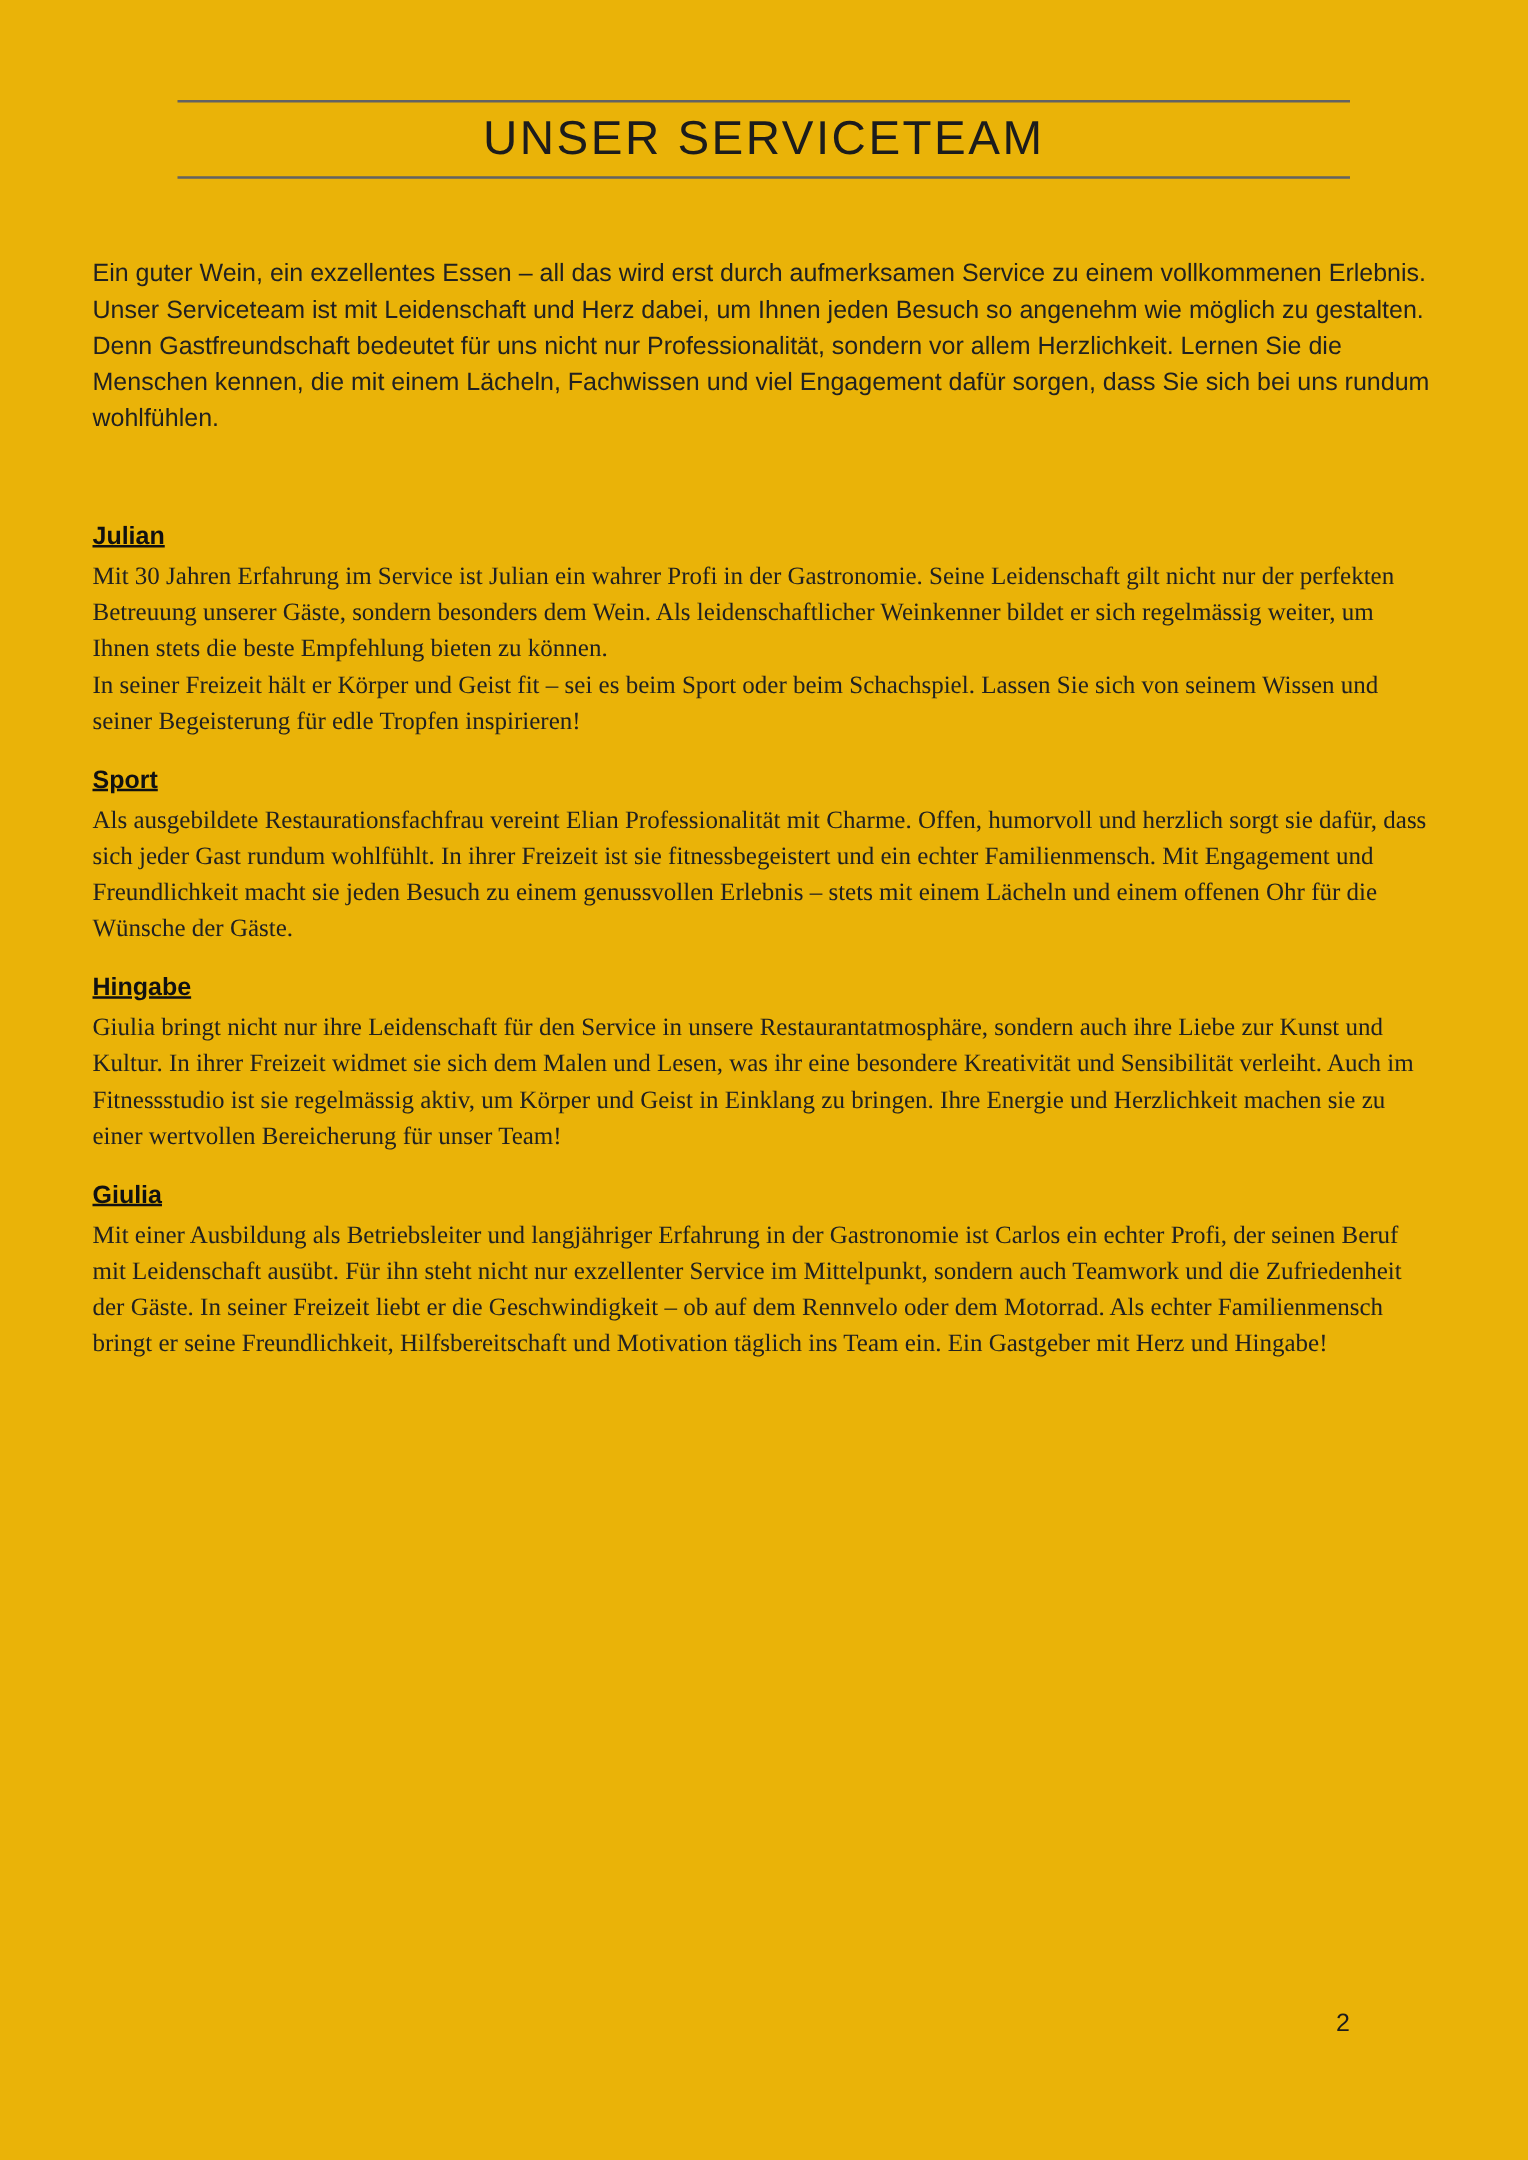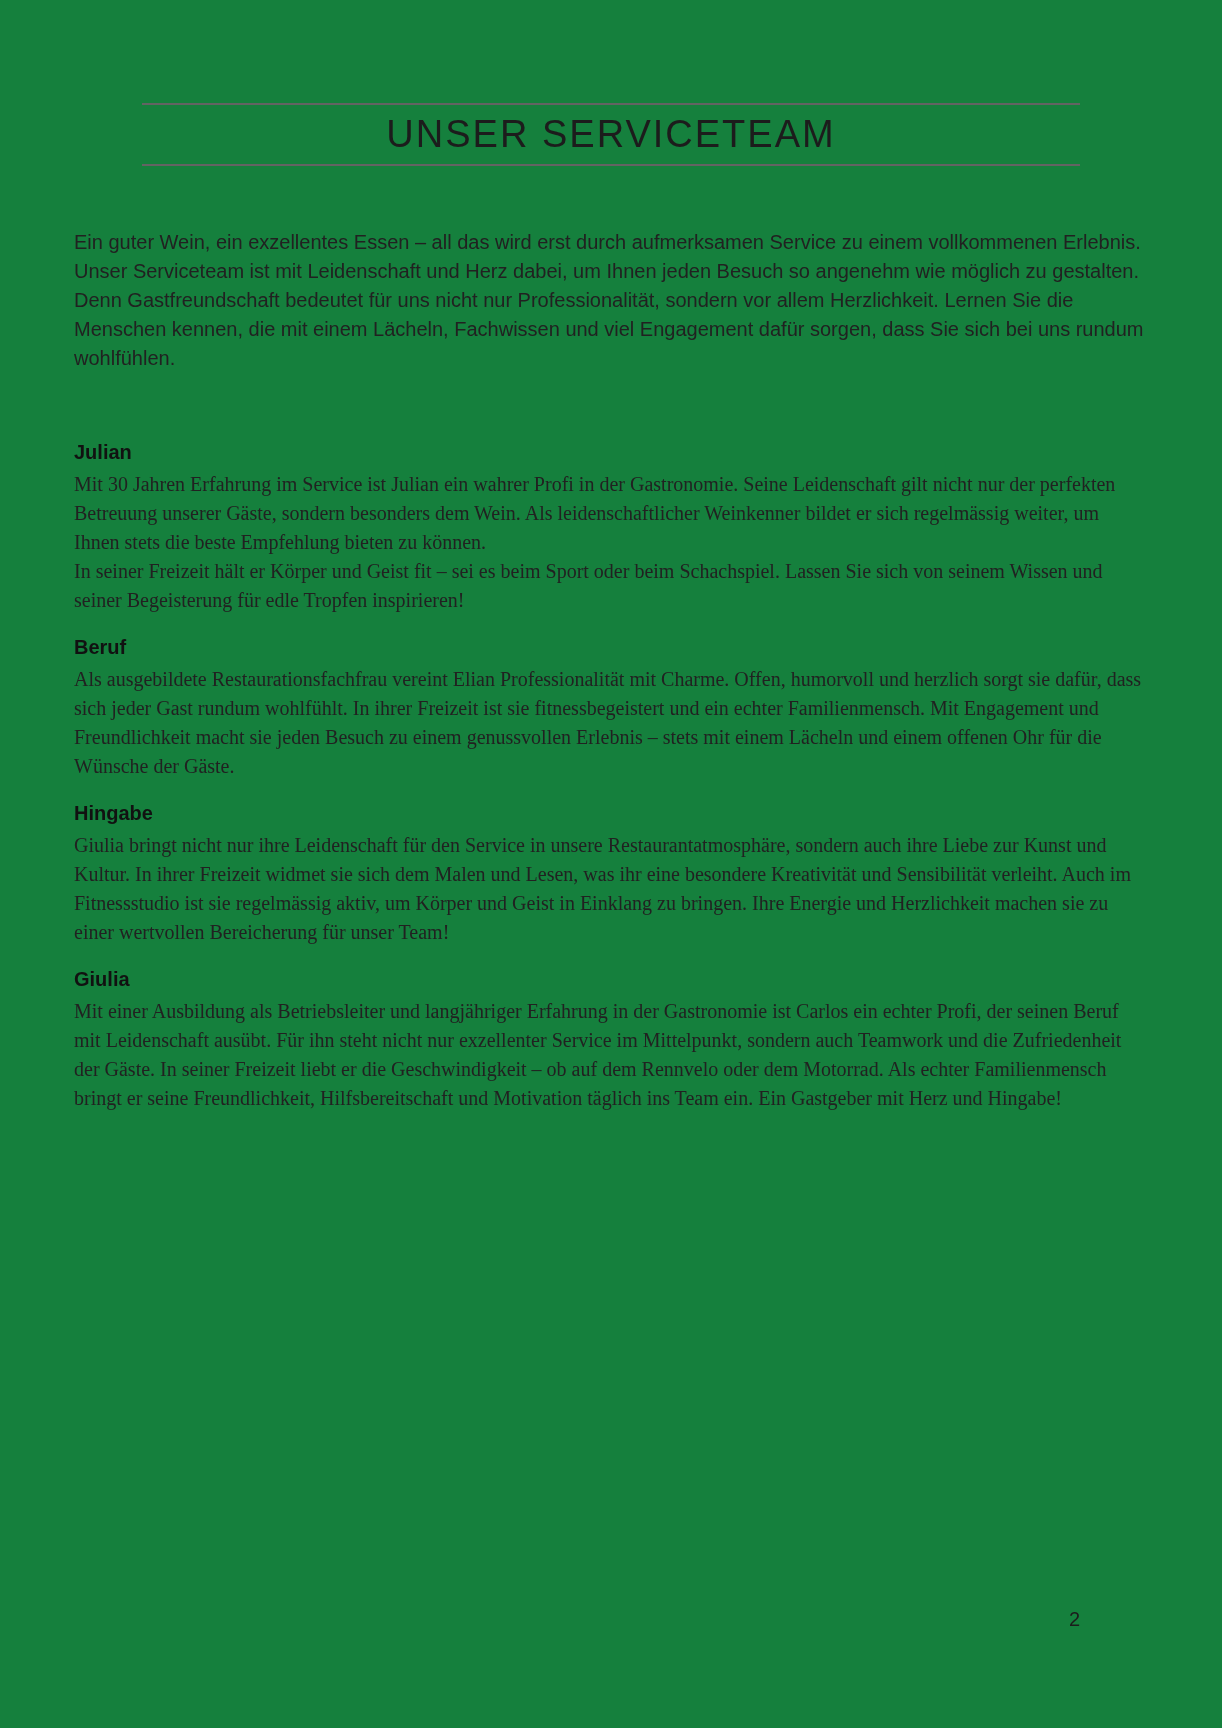--- a/index.html
+++ b/index.html
@@ -1,22 +1,22 @@
 <!DOCTYPE html>
 <html><head>
   <meta charset="utf-8">
   <style>
     html, body { margin: 0; padding: 0; background: #ffffff; }
     .page {
       position: relative;
       width: 1222px;
       height: 1728px;
       box-sizing: border-box;
-      padding-top: 103px;
-      background: #15803d;
+      padding-top: 80px;
+      background: #eab308;
       font-family: "Liberation Sans", sans-serif;
       color: #212121;
       overflow: hidden;
     }
     .rule {
       height: 2px;
       background: #636363;
       margin: 0 142px;
     }
     .doc-title {
@@ -37,20 +37,21 @@
     .intro {
       margin: 62px 0 0 0;
       white-space: pre-line;
     }
     .member-section h3 {
       margin: 18px 0 3px 0;
       font-size: 20px;
       line-height: 29px;
       font-weight: 700;
       color: #111111;
+      text-decoration: underline;
     }
     .member-section.first h3 {
       margin-top: 65px;
     }
     .member-section p {
       margin: 0;
       white-space: pre-line;
       font-family: Liberation Serif, serif;
     }
     .page-number {
@@ -75,21 +76,21 @@
 
     <p class="intro">Ein guter Wein, ein exzellentes Essen – all das wird erst durch aufmerksamen Service zu einem vollkommenen Erlebnis. Unser Serviceteam ist mit Leidenschaft und Herz dabei, um Ihnen jeden Besuch so angenehm wie möglich zu gestalten. Denn Gastfreundschaft bedeutet für uns nicht nur Professionalität, sondern vor allem Herzlichkeit. Lernen Sie die Menschen kennen, die mit einem Lächeln, Fachwissen und viel Engagement dafür sorgen, dass Sie sich bei uns rundum wohlfühlen.</p>
 
     <div class="member-section first">
       <h3>Julian</h3>
       <p>Mit 30 Jahren Erfahrung im Service ist Julian ein wahrer Profi in der Gastronomie. Seine Leidenschaft gilt nicht nur der perfekten Betreuung unserer Gäste, sondern besonders dem Wein. Als leidenschaftlicher Weinkenner bildet er sich regelmässig weiter, um Ihnen stets die beste Empfehlung bieten zu können.
 In seiner Freizeit hält er Körper und Geist fit – sei es beim Sport oder beim Schachspiel. Lassen Sie sich von seinem Wissen und seiner Begeisterung für edle Tropfen inspirieren!</p>
     </div>
 
     <div class="member-section">
-      <h3>Beruf</h3>
+      <h3>Sport</h3>
       <p>Als ausgebildete Restaurationsfachfrau vereint Elian Professionalität mit Charme. Offen, humorvoll und herzlich sorgt sie dafür, dass sich jeder Gast rundum wohlfühlt. In ihrer Freizeit ist sie fitnessbegeistert und ein echter Familienmensch. Mit Engagement und Freundlichkeit macht sie jeden Besuch zu einem genussvollen Erlebnis – stets mit einem Lächeln und einem offenen Ohr für die Wünsche der Gäste.</p>
     </div>
 
     <div class="member-section">
       <h3>Hingabe</h3>
       <p>Giulia bringt nicht nur ihre Leidenschaft für den Service in unsere Restaurantatmosphäre, sondern auch ihre Liebe zur Kunst und Kultur. In ihrer Freizeit widmet sie sich dem Malen und Lesen, was ihr eine besondere Kreativität und Sensibilität verleiht. Auch im Fitnessstudio ist sie regelmässig aktiv, um Körper und Geist in Einklang zu bringen. Ihre Energie und Herzlichkeit machen sie zu einer wertvollen Bereicherung für unser Team!</p>
     </div>
 
     <div class="member-section">
       <h3>Giulia</h3>

